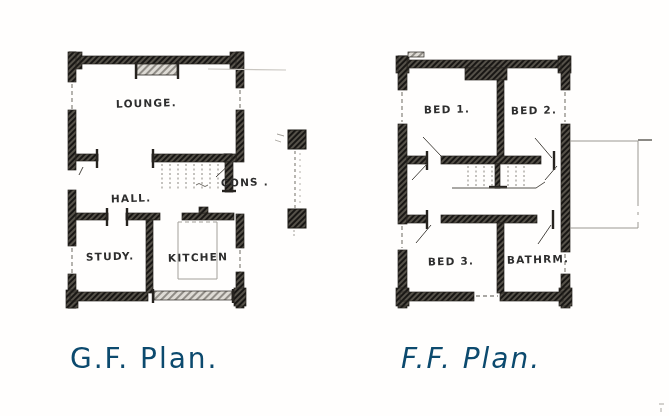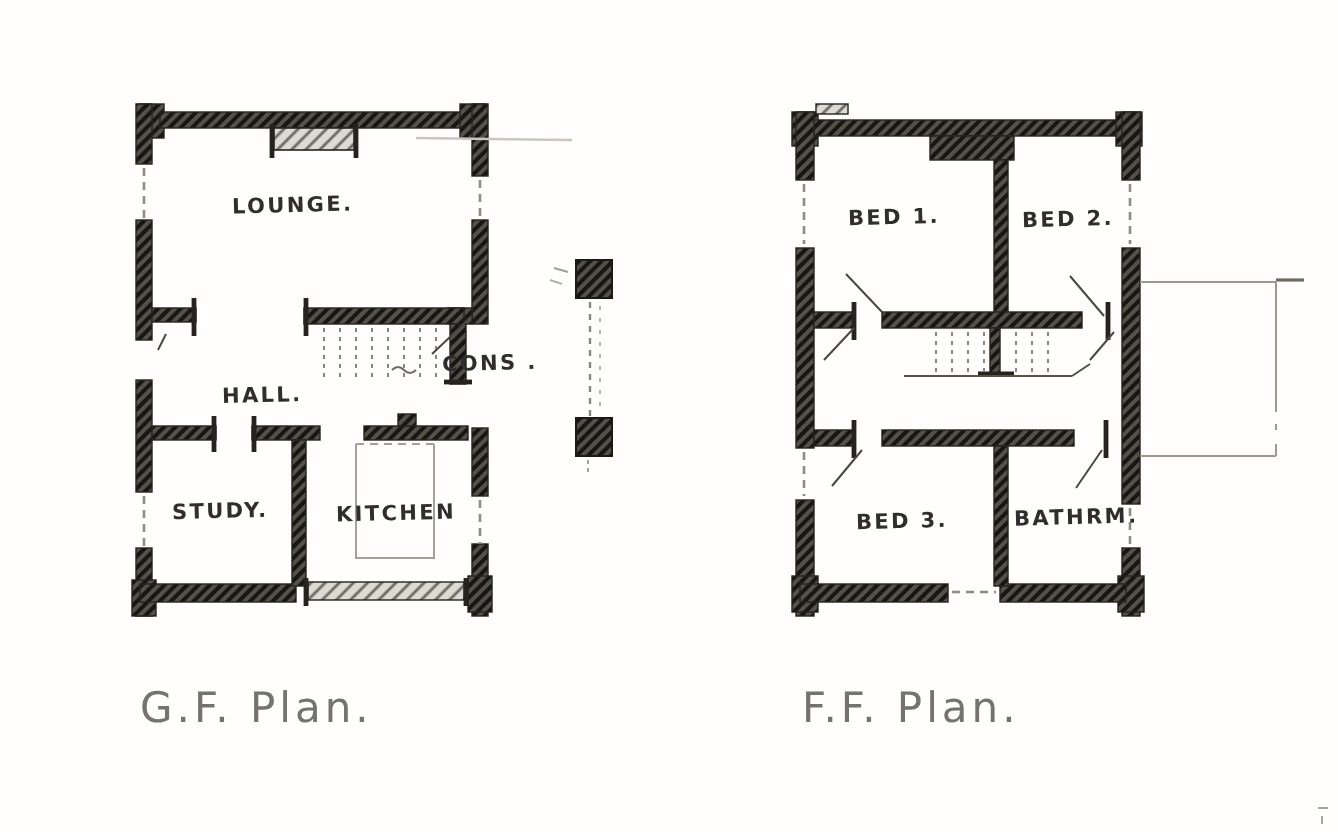--- a/index.html
+++ b/index.html
@@ -7,21 +7,21 @@
     position:relative;width:669px;height:416px;background:#fffefd;
     overflow:hidden;font-family:"DejaVu Sans",sans-serif;
   }
   #drawing{position:absolute;left:0;top:0;}
   .room-label{
     position:absolute;font-size:10.5px;letter-spacing:1.2px;color:#2e2e2e;
     white-space:nowrap;transform:rotate(-1.5deg);font-weight:bold;
     font-family:"DejaVu Sans",sans-serif;
   }
   .plan-title{
-    position:absolute;font-size:21px;letter-spacing:2px;color:#737373;
+    position:absolute;font-size:28px;letter-spacing:2px;color:#0c4a6e;
     white-space:nowrap;font-family:"DejaVu Sans",sans-serif;font-weight:normal;
   }
 </style>
 </head>
 <body>
 
 <div id="page">
 
   <svg id="drawing" width="669" height="416" viewBox="0 0 669 416">
     <defs>
@@ -210,14 +210,14 @@
   <span class="room-label" style="left:111px;top:192px;">HALL.</span>
   <span class="room-label" style="left:86px;top:250px;">STUDY.</span>
   <span class="room-label" style="left:168px;top:251px;">KITCHEN</span>
 
   <span class="room-label" style="left:424px;top:103px;">BED 1.</span>
   <span class="room-label" style="left:511px;top:104px;">BED 2.</span>
   <span class="room-label" style="left:428px;top:255px;">BED 3.</span>
   <span class="room-label" style="left:507px;top:253px;">BATHRM.</span>
 
   <span class="plan-title" style="left:70px;top:342px;">G.F. Plan.</span>
-  <span class="plan-title" style="left:401px;top:342px;">F.F. Plan.</span>
+  <span class="plan-title" style="left:401px;top:342px;font-style:italic;">F.F. Plan.</span>
 </div>
 
 </body></html>

